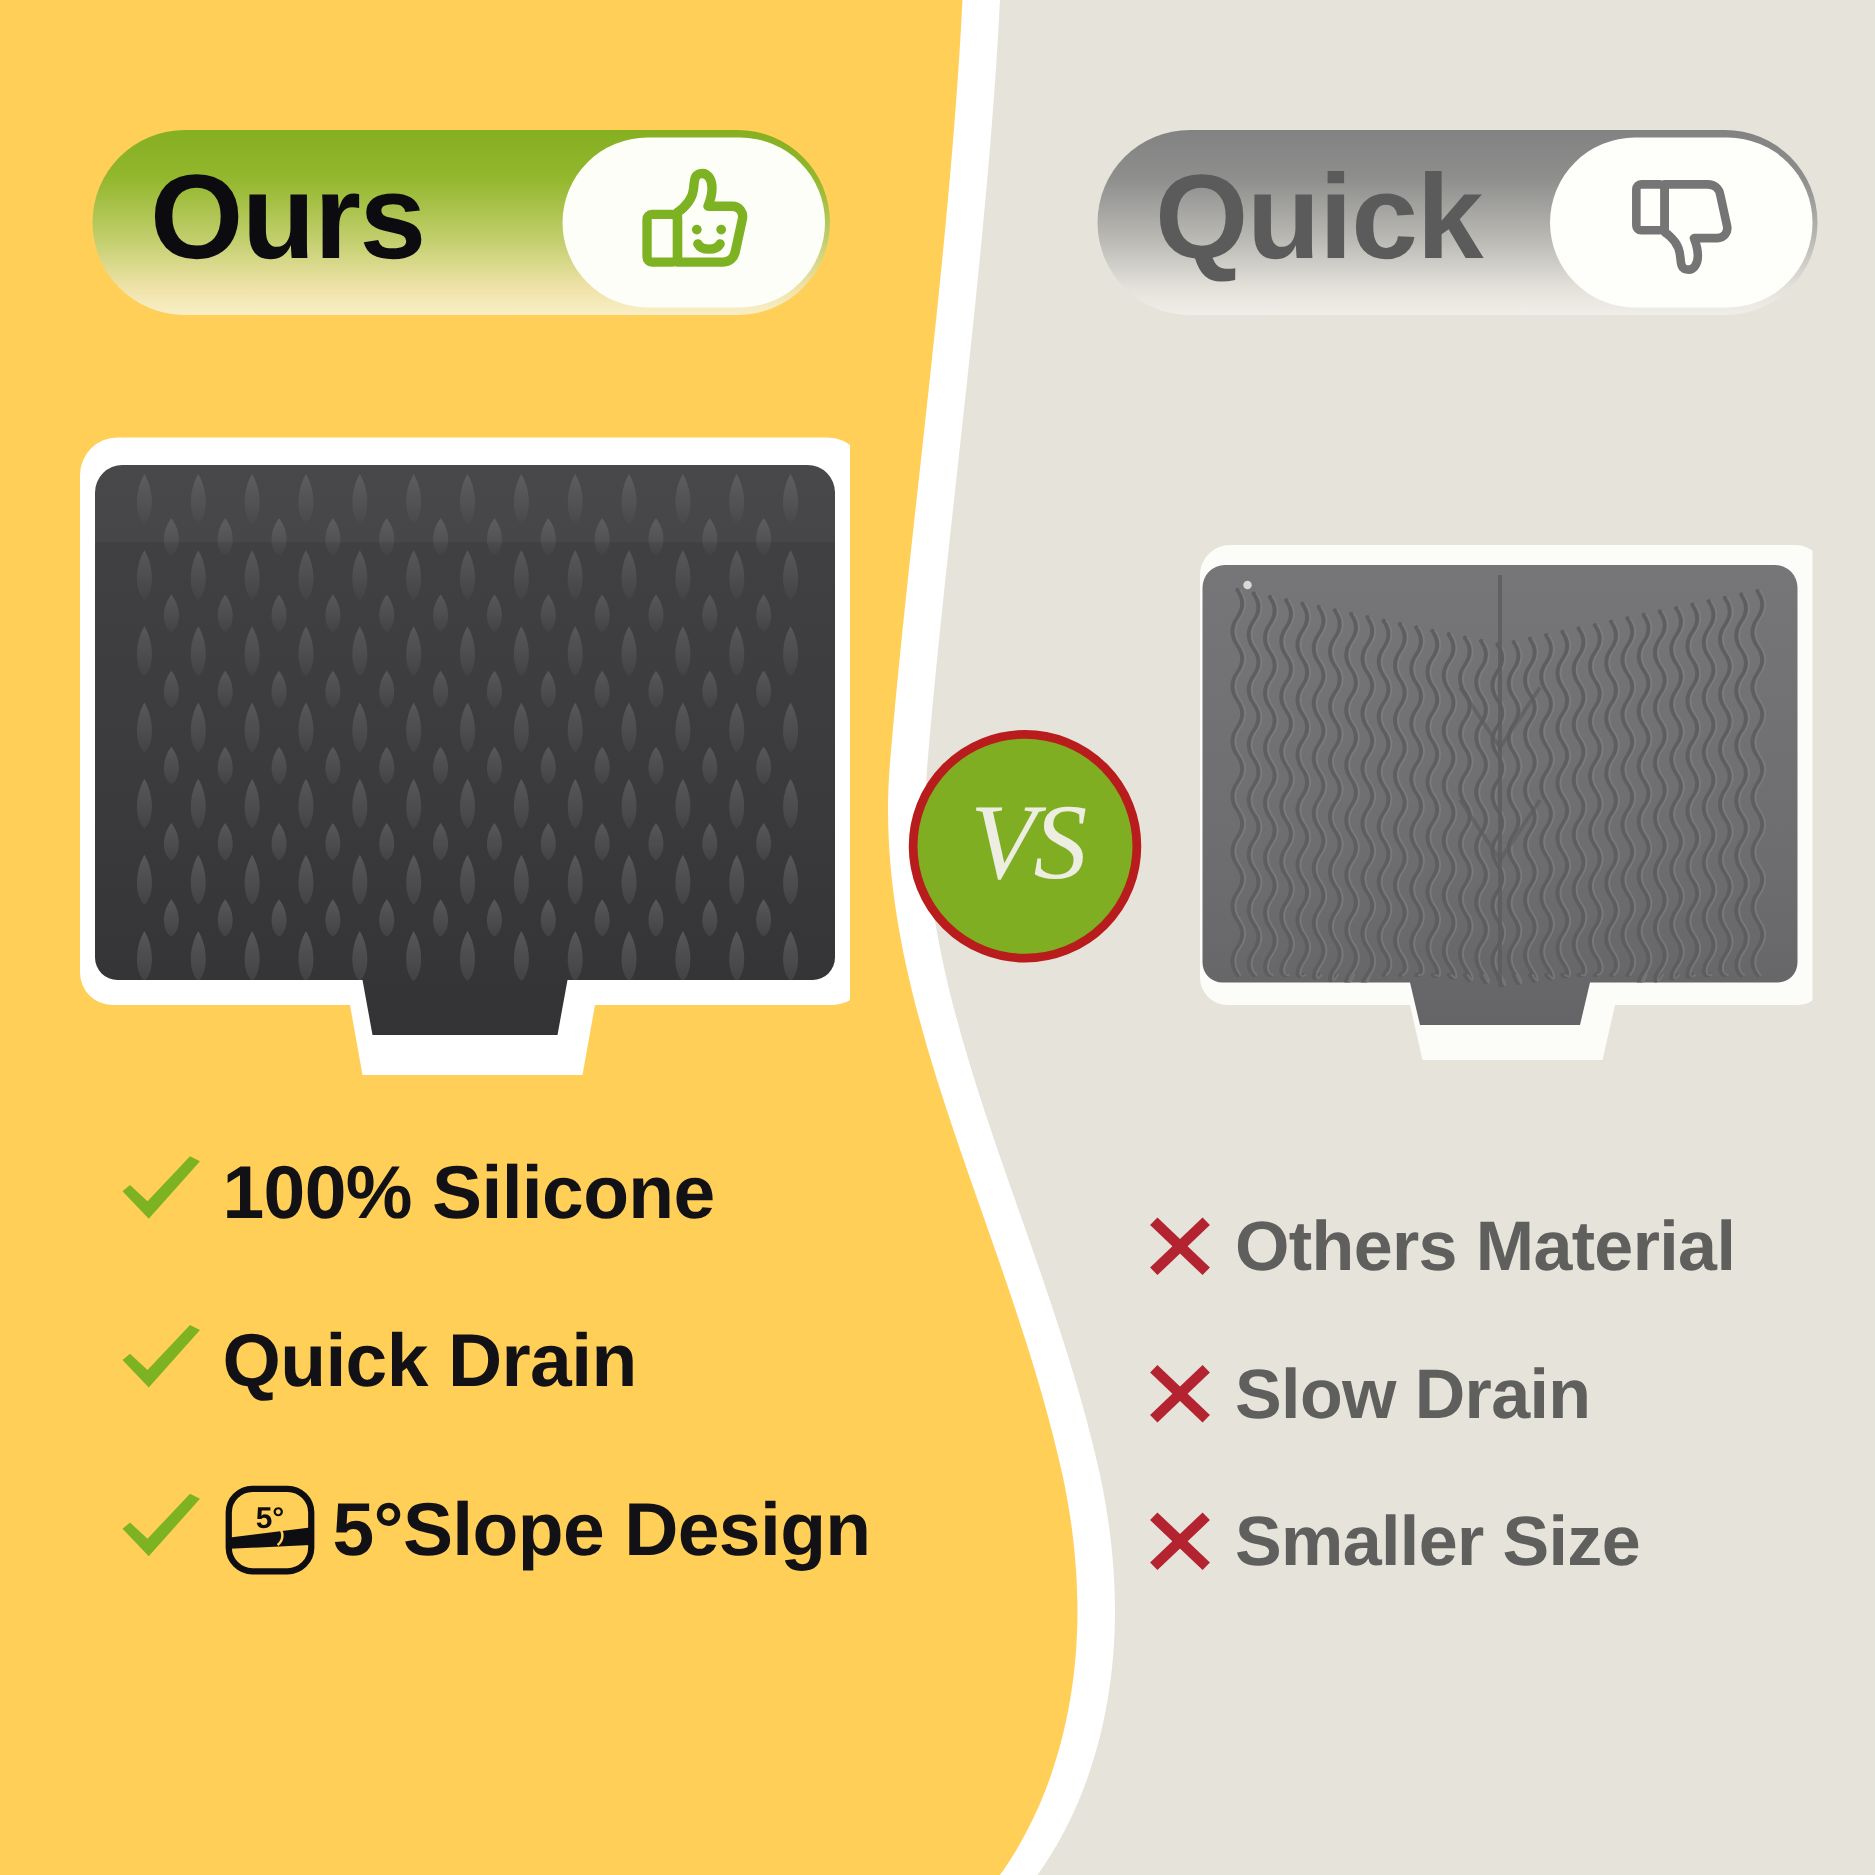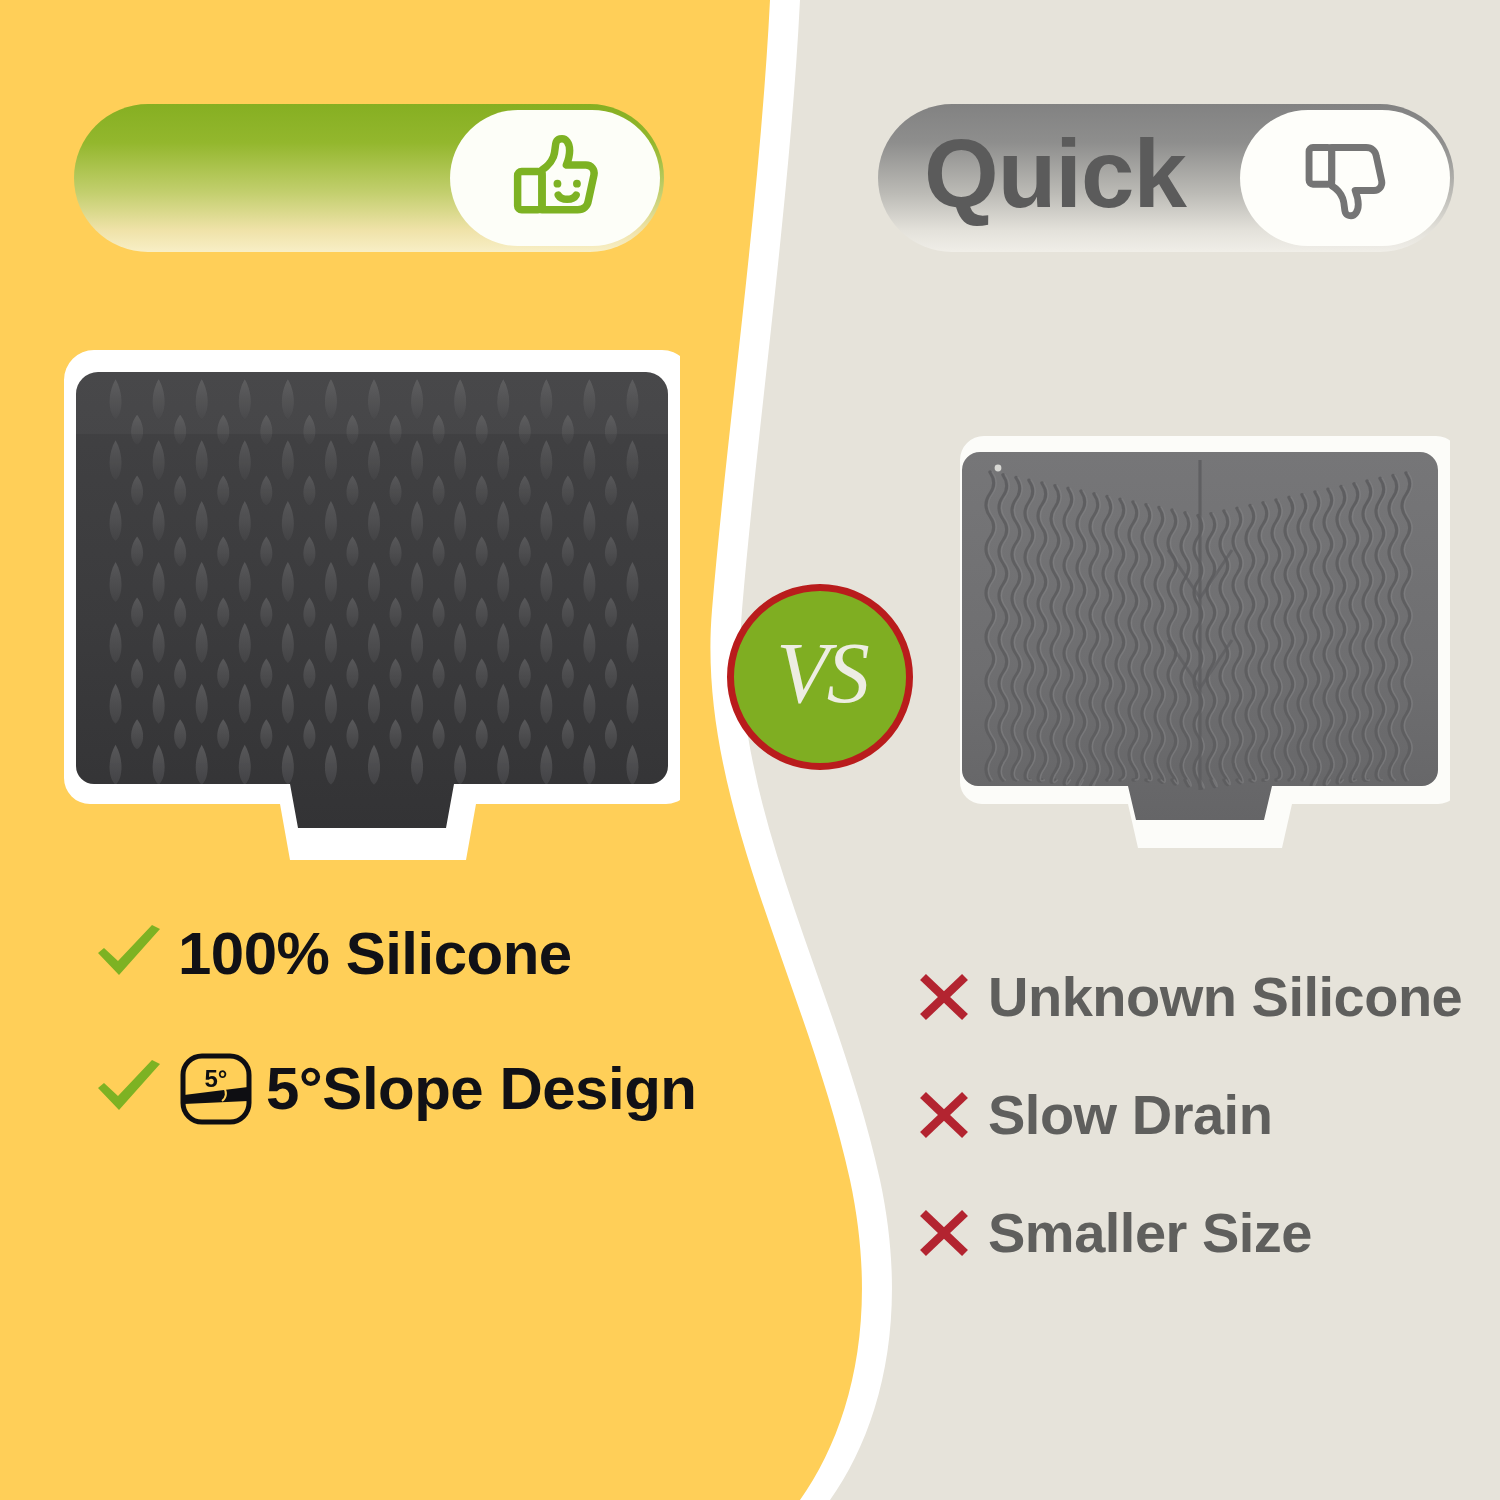--- a/index.html
+++ b/index.html
@@ -159,20 +159,21 @@
 
   <svg id="bg-svg" viewBox="0 0 1500 1500" preserveAspectRatio="none">
     <rect x="0" y="0" width="1500" height="1500" fill="#E6E3DA"></rect>
 
     <path d="M 800 0 C 790 200 758 420 742 610 C 726 800 836 980 880 1180 C 910 1320 880 1430 830 1500 L 0 1500 L 0 0 Z" fill="#FFFFFF"></path>
 
     <path d="M 770 0 C 760 200 728 420 712 610 C 696 800 806 980 850 1180 C 880 1320 850 1430 800 1500 L 0 1500 L 0 0 Z" fill="#FFCF58"></path>
   </svg>
 
   <div class="badge" id="badge-ours">
+    <span class="badge-label">Ours</span>
     <span class="badge-pill">
       <svg width="104" height="104" viewBox="0 0 64 64">
         <g fill="none" stroke="#7DB223" stroke-width="4.6" stroke-linejoin="round" stroke-linecap="round">
           <path d="M24 27 C24 27 29 24 31 19 C33 14 31 9 35 8 C39 7 41 11 41 15 C41 19 39 24 39 24 L51 24 C54.5 24 56.5 27 56 30 L52.5 46 C52 49.5 49.5 51.5 46 51.5 L24 51.5 Z"></path>
           <rect x="9" y="28" width="15" height="23.5" rx="2.5"></rect>
           <circle cx="33.5" cy="35.5" r="2.4" fill="#7DB223" stroke="none"></circle>
           <circle cx="45.5" cy="35.5" r="2.4" fill="#7DB223" stroke="none"></circle>
           <path d="M34 42.5 C36 46 43 46 45 42.5"></path>
         </g>
       </svg>
@@ -490,20 +491,28 @@
 
     <div class="feature-row">
       <span class="mark">
         <svg width="74" height="62" viewBox="0 0 74 62">
           <path d="M6 30 L27 52 L68 6 L60 2 L26 38 L12 25 Z" fill="#7DB223"></path>
         </svg>
       </span>
       <span class="feature-text">100% Silicone</span>
     </div>
 
+    <div class="feature-row">
+      <span class="mark">
+        <svg width="74" height="62" viewBox="0 0 74 62">
+          <path d="M6 30 L27 52 L68 6 L60 2 L26 38 L12 25 Z" fill="#7DB223"></path>
+        </svg>
+      </span>
+      <span class="feature-text">Quick Drain</span>
+    </div>
 
 
     <div class="feature-row">
       <span class="mark">
         <svg width="74" height="62" viewBox="0 0 74 62">
           <path d="M6 30 L27 52 L68 6 L60 2 L26 38 L12 25 Z" fill="#7DB223"></path>
         </svg>
       </span>
       <span class="slope-icon">
         <svg width="76" height="76" viewBox="0 0 76 76">
@@ -522,21 +531,21 @@
 
     <div class="feature-row">
       <span class="mark">
         <svg width="56" height="56" viewBox="0 0 56 56">
           <g stroke="#B32430" stroke-width="8.5" stroke-linecap="butt">
             <line x1="7" y1="8" x2="49" y2="48"></line>
             <line x1="49" y1="8" x2="7" y2="48"></line>
           </g>
         </svg>
       </span>
-      <span class="feature-text">Unknown Silicone</span>
+      <span class="feature-text">Others Material</span>
     </div>
 
     <div class="feature-row">
       <span class="mark">
         <svg width="56" height="56" viewBox="0 0 56 56">
           <g stroke="#B32430" stroke-width="8.5" stroke-linecap="butt">
             <line x1="7" y1="8" x2="49" y2="48"></line>
             <line x1="49" y1="8" x2="7" y2="48"></line>
           </g>
         </svg>

